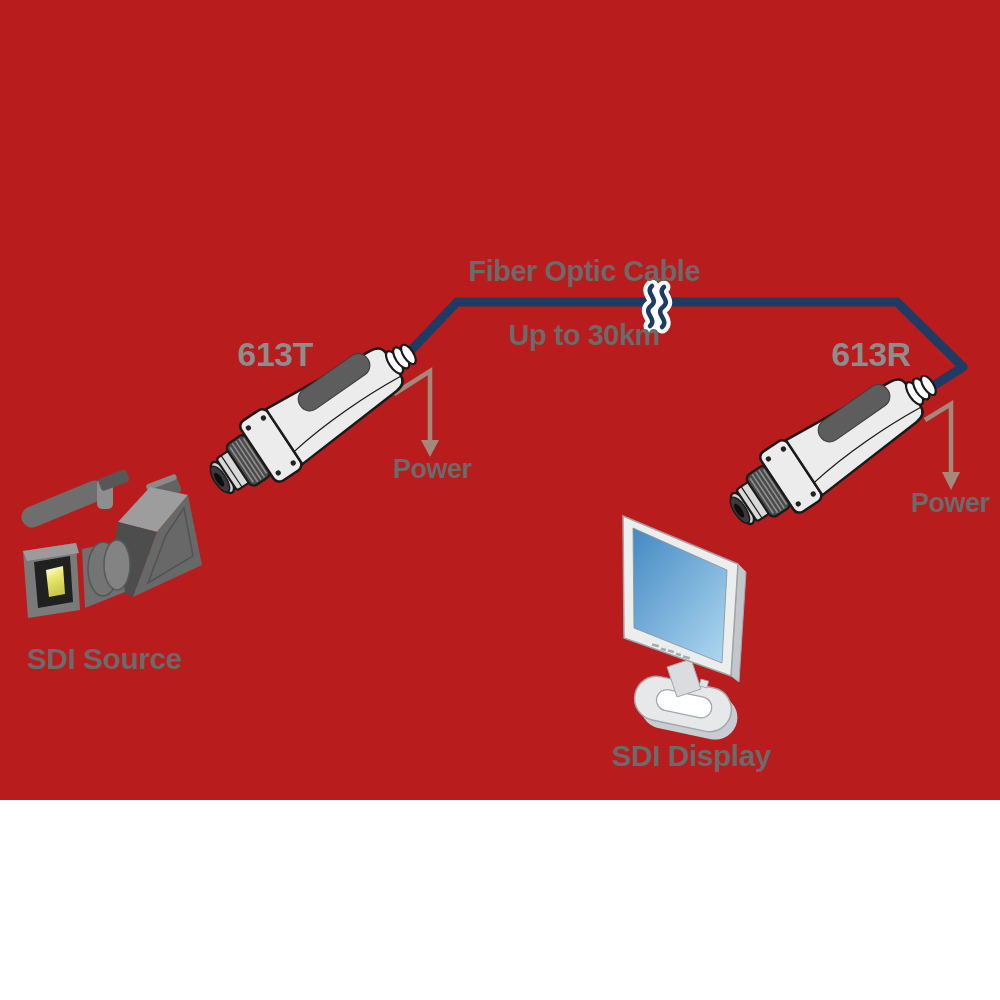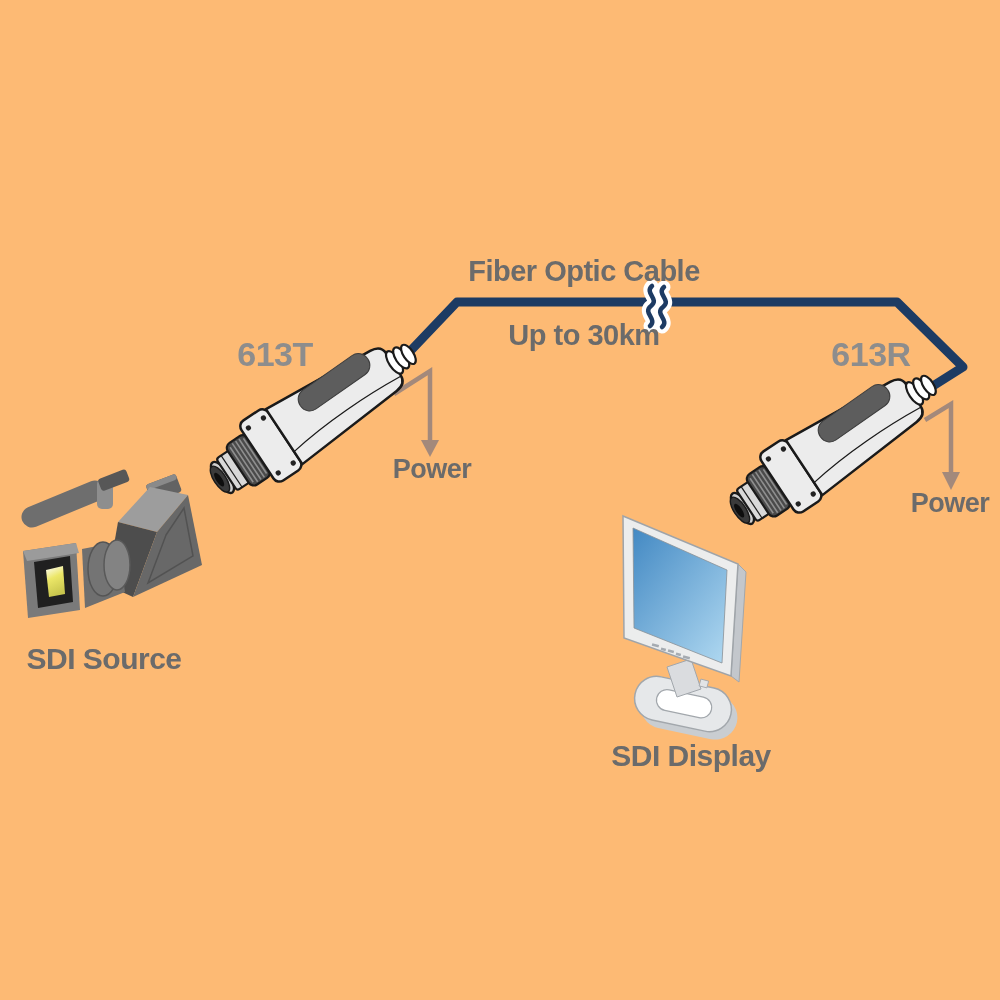--- a/index.html
+++ b/index.html
@@ -1,16 +1,16 @@
 <!DOCTYPE html>
 <html><head>
 <meta charset="utf-8">
 <style>
   html,body{margin:0;padding:0;background:#ffffff;}
-  .canvas{position:relative;width:1000px;height:1000px;background:#fdba74;overflow:hidden;
+  .canvas{position:relative;width:1000px;height:800px;background:#b91c1c;overflow:hidden;
           font-family:"Liberation Sans", sans-serif;}
   svg{position:absolute;left:0;top:0;}
   text{font-family:"Liberation Sans", sans-serif;}
   .lbl{font-weight:bold;letter-spacing:-0.5px;}
 </style>
 </head>
 <body>
 
 <div class="canvas">
 <svg width="1000" height="1000" viewBox="0 0 1000 1000">

